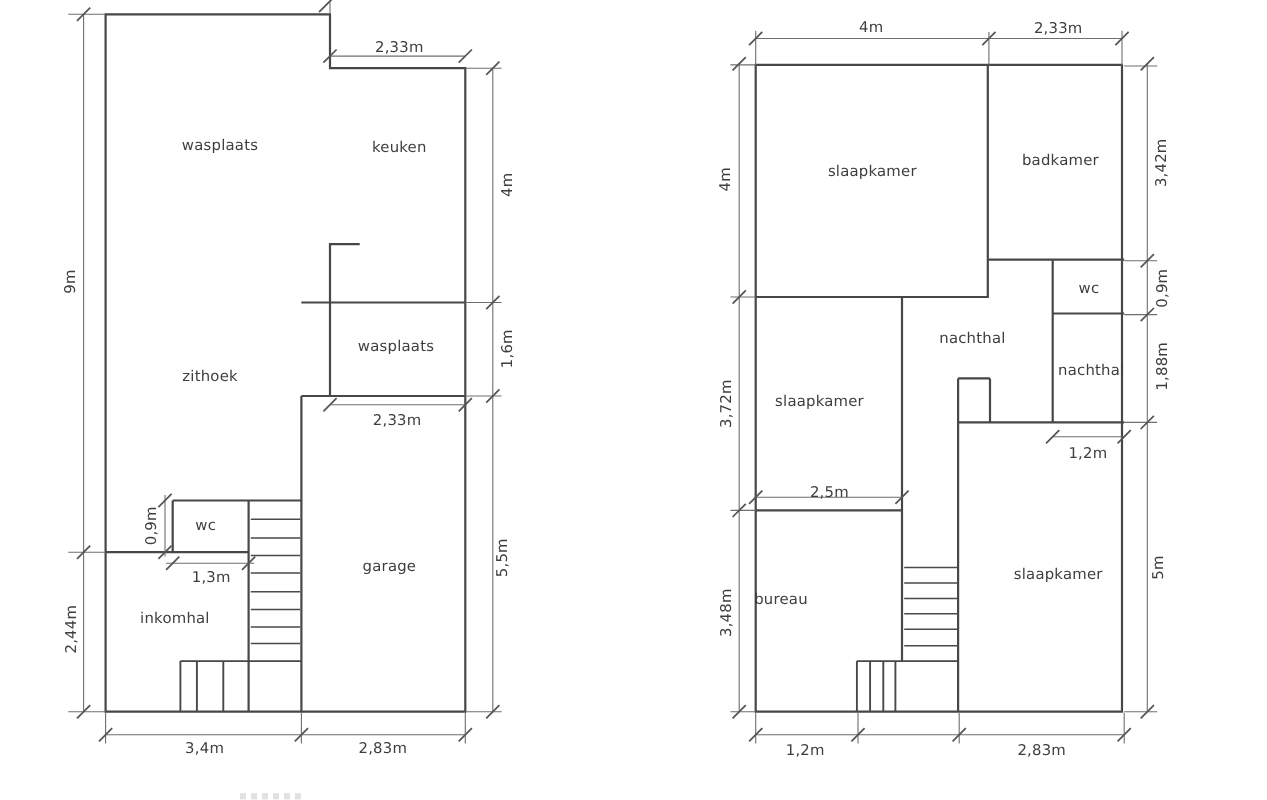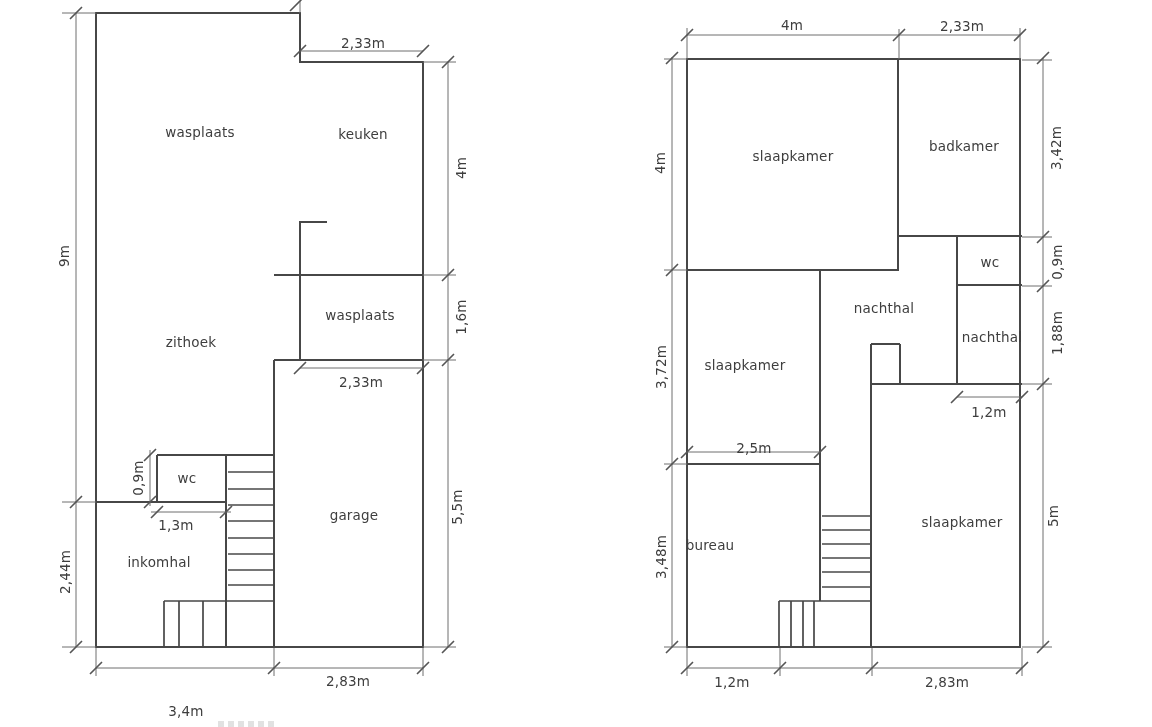--- a/index.html
+++ b/index.html
@@ -73,22 +73,22 @@
   <div class="lbl" style="left:354px;top:515px">garage</div>
 
   <div class="lbl" style="left:363px;top:43px">2,33m</div>
   <div class="lbl rot" style="left:64px;top:256px">9m</div>
   <div class="lbl rot" style="left:65px;top:572px">2,44m</div>
   <div class="lbl rot" style="left:461px;top:168px">4m</div>
   <div class="lbl rot" style="left:461px;top:317px">1,6m</div>
   <div class="lbl rot" style="left:457px;top:507px">5,5m</div>
   <div class="lbl" style="left:361px;top:382px">2,33m</div>
   <div class="lbl rot" style="left:138px;top:478px">0,9m</div>
-  <div class="lbl" style="left:176px;top:525px">1,3m</div>
-  <div class="lbl" style="left:186px;top:711px">3,4m</div>
+  <div class="lbl" style="left:192px;top:525px">1,3m</div>
+  <div class="lbl" style="left:186px;top:681px">3,4m</div>
   <div class="lbl" style="left:348px;top:681px">2,83m</div>
 
   <div class="lbl" style="left:793px;top:156px">slaapkamer</div>
   <div class="lbl" style="left:964px;top:146px">badkamer</div>
   <div class="lbl" style="left:990px;top:262px">wc</div>
   <div class="lbl" style="left:992px;top:337px">nachthal</div>
   <div class="lbl" style="left:884px;top:308px">nachthal</div>
   <div class="lbl" style="left:745px;top:365px">slaapkamer</div>
   <div class="lbl" style="left:710px;top:545px">bureau</div>
   <div class="lbl" style="left:962px;top:522px">slaapkamer</div>

